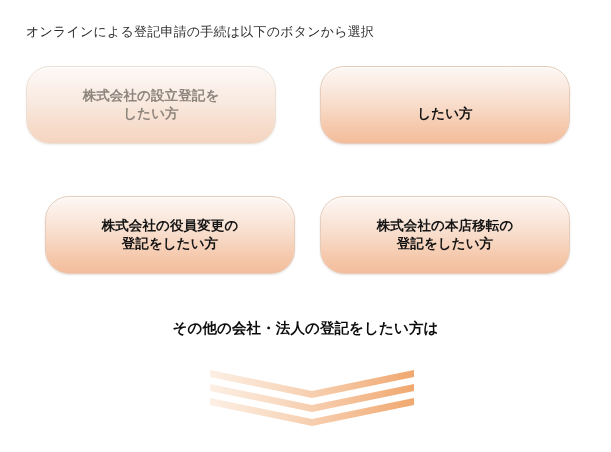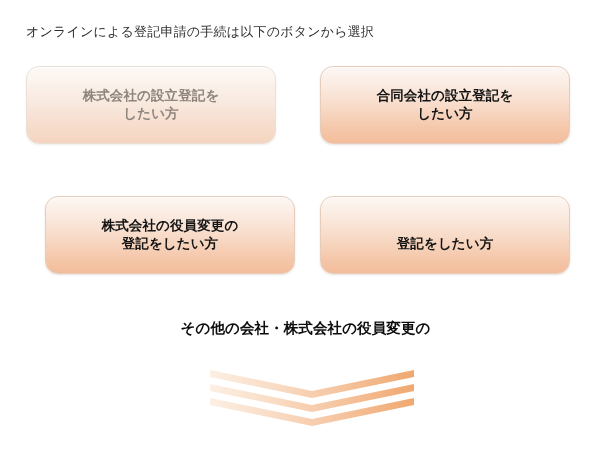--- a/index.html
+++ b/index.html
@@ -35,21 +35,21 @@
     letter-spacing: 0.2px;
     white-space: nowrap;
     margin-top: 9px;
   }
 
   
   .btn {
     position: absolute;
     width: 250px;
     height: 78px;
-    border-radius: 13px;
+    border-radius: 24px;
     box-sizing: border-box;
     display: flex;
     align-items: center;
     justify-content: center;
     text-align: center;
     background: linear-gradient(to bottom,
                 #fdf7f4 0%,
                 #fbeee6 18%,
                 #f8ddcc 48%,
                 #f5c8ab 80%,
@@ -123,41 +123,41 @@
 
   <div class="btn is-disabled" id="btn-kabushiki-setsuritsu">
     <div class="btn-label">
       <span>株式会社の設立登記を</span><br>
       <span>したい方</span>
     </div>
   </div>
 
   <div class="btn" id="btn-godo-setsuritsu">
     <div class="btn-label">
-      <span>合同会社の設立登記を</span><br>
+      <br>
       <span>したい方</span>
     </div>
   </div>
 
   <div class="btn" id="btn-yakuin-henko">
     <div class="btn-label">
       <span>株式会社の役員変更の</span><br>
       <span>登記をしたい方</span>
     </div>
   </div>
 
   <div class="btn" id="btn-honten-iten">
     <div class="btn-label">
-      <br>
+      <span>株式会社の本店移転の</span><br>
       <span>登記をしたい方</span>
     </div>
   </div>
 
   <div class="caption">
-    <span class="cap-line">その他の会社・株式会社の役員変更の</span>
+    <span class="cap-line">その他の会社・法人の登記をしたい方は</span>
   </div>
 
   <div class="chevrons">
     <svg width="204" height="58" viewBox="0 0 204 58" xmlns="http://www.w3.org/2000/svg">
       <defs>
         <linearGradient id="chevGrad" x1="0" y1="0" x2="1" y2="0">
           <stop offset="0%" stop-color="#fcefe3"></stop>
           <stop offset="30%" stop-color="#f9ddc6"></stop>
           <stop offset="65%" stop-color="#f5c39d"></stop>
           <stop offset="100%" stop-color="#f0a86f"></stop>

